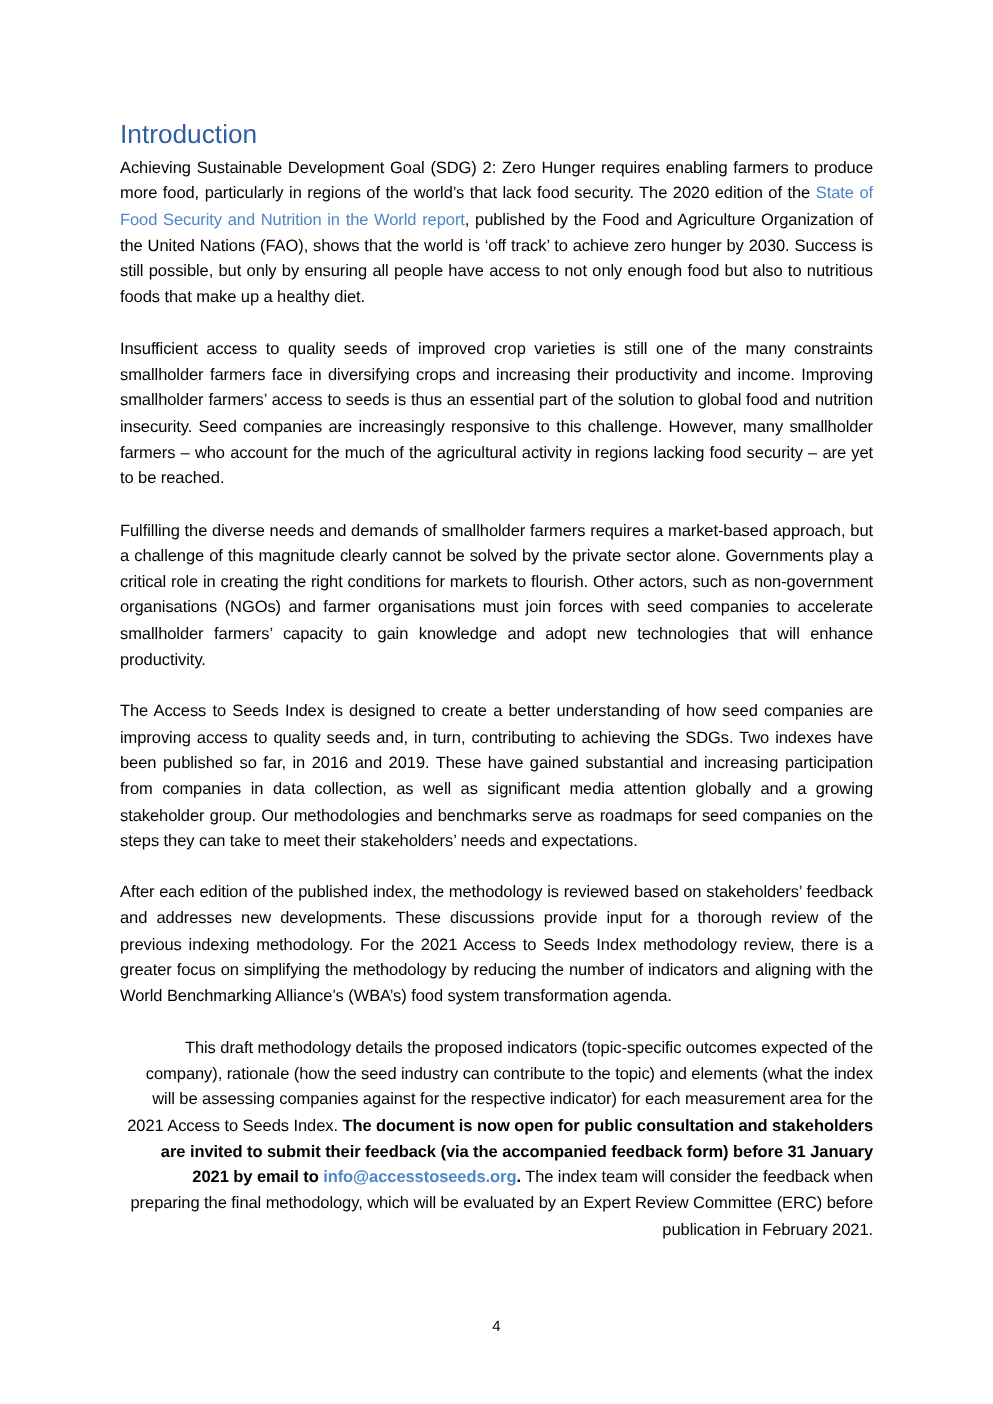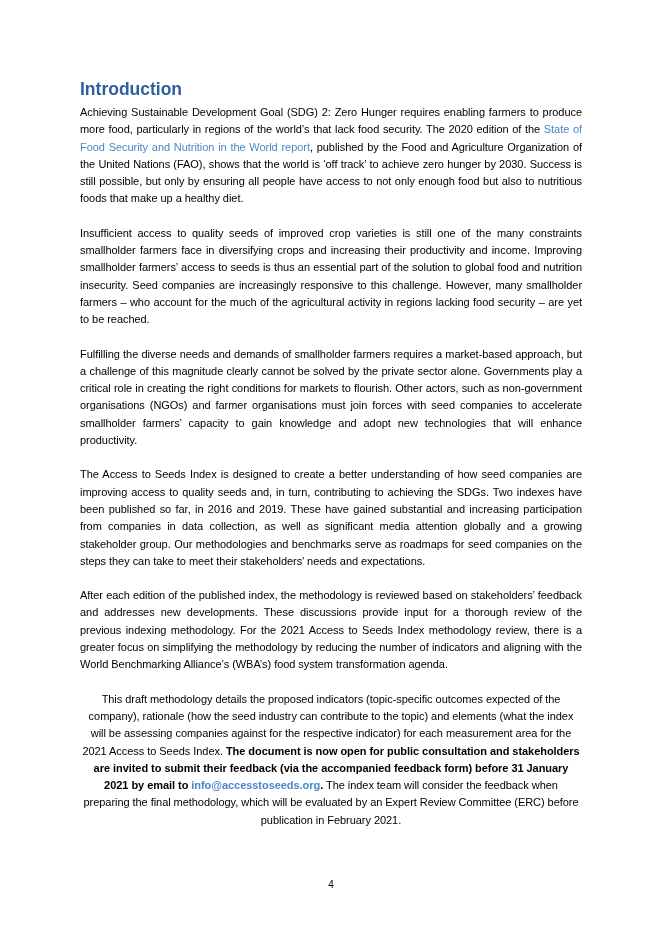--- a/index.html
+++ b/index.html
@@ -4,29 +4,29 @@
   <style>
     html, body { margin: 0; padding: 0; background: #ffffff; }
     body {
       width: 662px; height: 936px; position: relative; overflow: hidden;
       font-family: "Liberation Sans", sans-serif; color: #000;
     }
     .page {
       position: absolute; left: 80px; top: 78px; width: 502px;
     }
     h1 {
-      margin: 0 0 4px 0; font-weight: bold;
+      margin: 0 0 4px 0; font-weight: normal;
       font-size: 17.5px; line-height: 22px; color: #2e5f9e;
     }
     p {
       margin: 0 0 17px 0;
       font-size: 11px; line-height: 17.3px;
       text-align: justify; letter-spacing: -0.05px;
     }
-    p.left { text-align: center; }
+    p.left { text-align: right; }
     .link { color: #4a86c8; }
     .b { font-weight: bold; }
     .pagenum {
       position: absolute; left: 0; width: 662px; top: 879px;
       text-align: center; font-size: 10px; color: #000;
     }
   </style>
 </head>
 <body>
 

